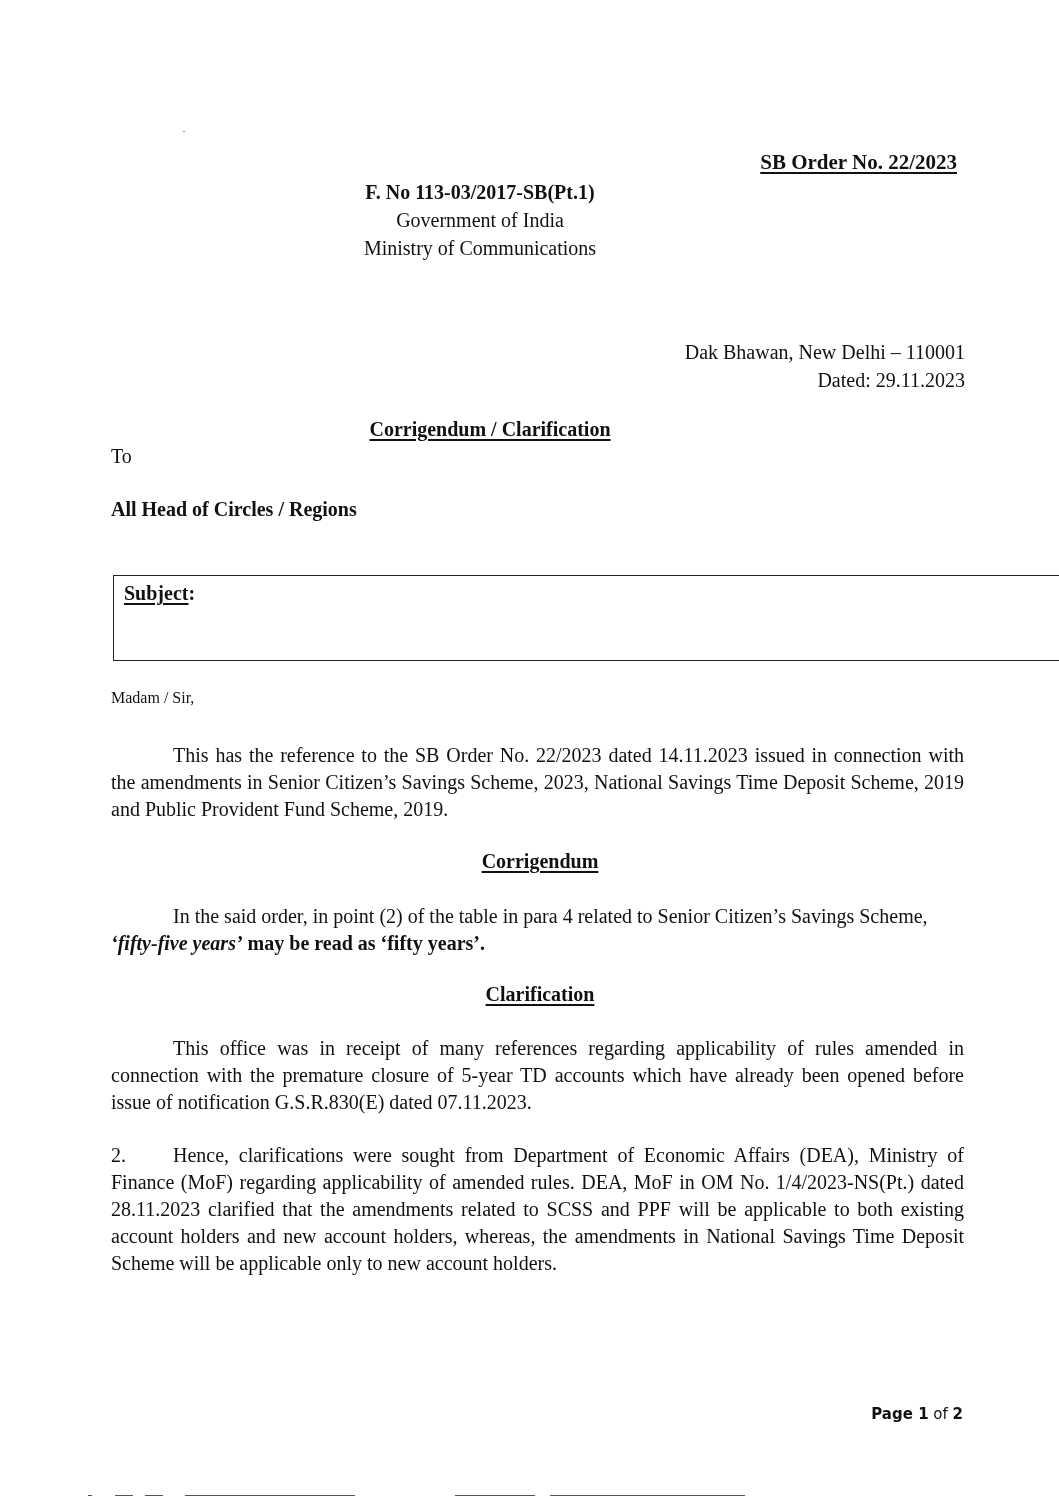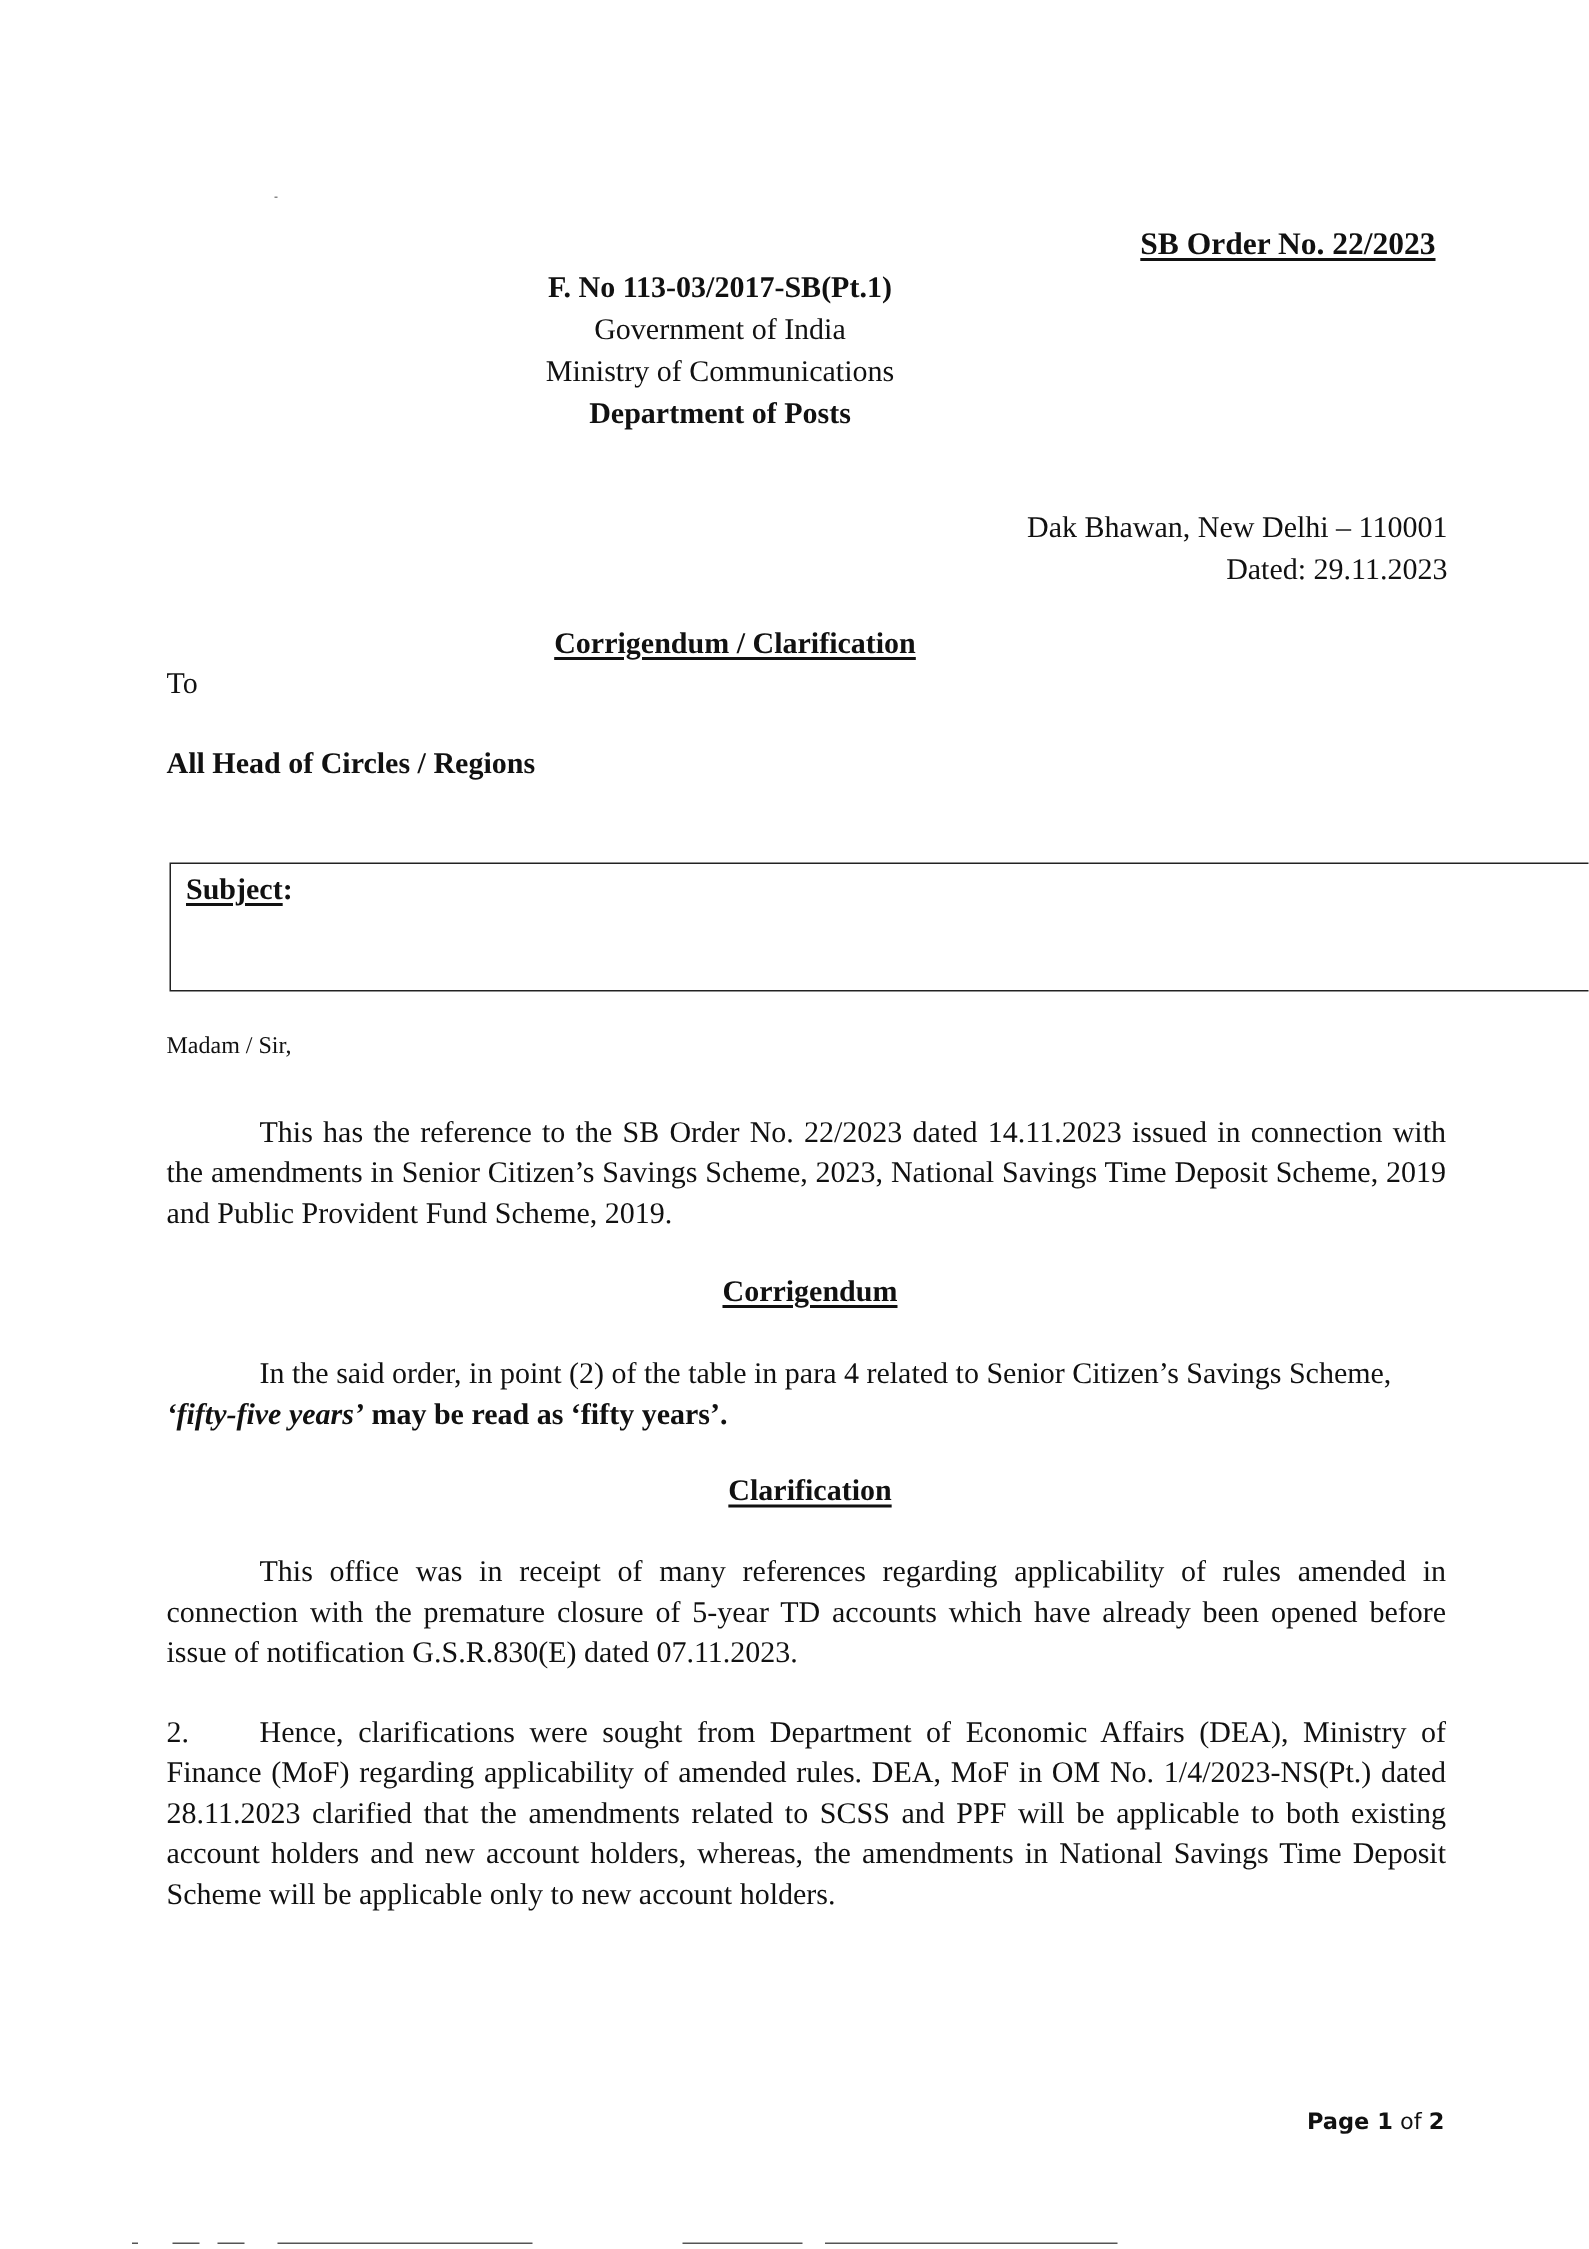--- a/index.html
+++ b/index.html
@@ -61,21 +61,20 @@
 <body>
 
 <div class="top-speck"></div>
 
 <div id="order-no" class="abs b u">SB Order No. 22/2023</div>
 
 <div id="header-block" class="abs">
   <div class="b">F. No 113-03/2017-SB(Pt.1)</div>
   <div>Government of India</div>
   <div>Ministry of Communications</div>
-  <div class="b">Department of Posts</div>
 </div>
 
 <div id="address-block" class="abs">
   <div>Dak Bhawan, New Delhi – 110001</div>
   <div>Dated: 29.11.2023</div>
 </div>
 
 <div id="title-main" class="abs b u">Corrigendum / Clarification</div>
 
 <div id="to-label" class="abs">To</div>

